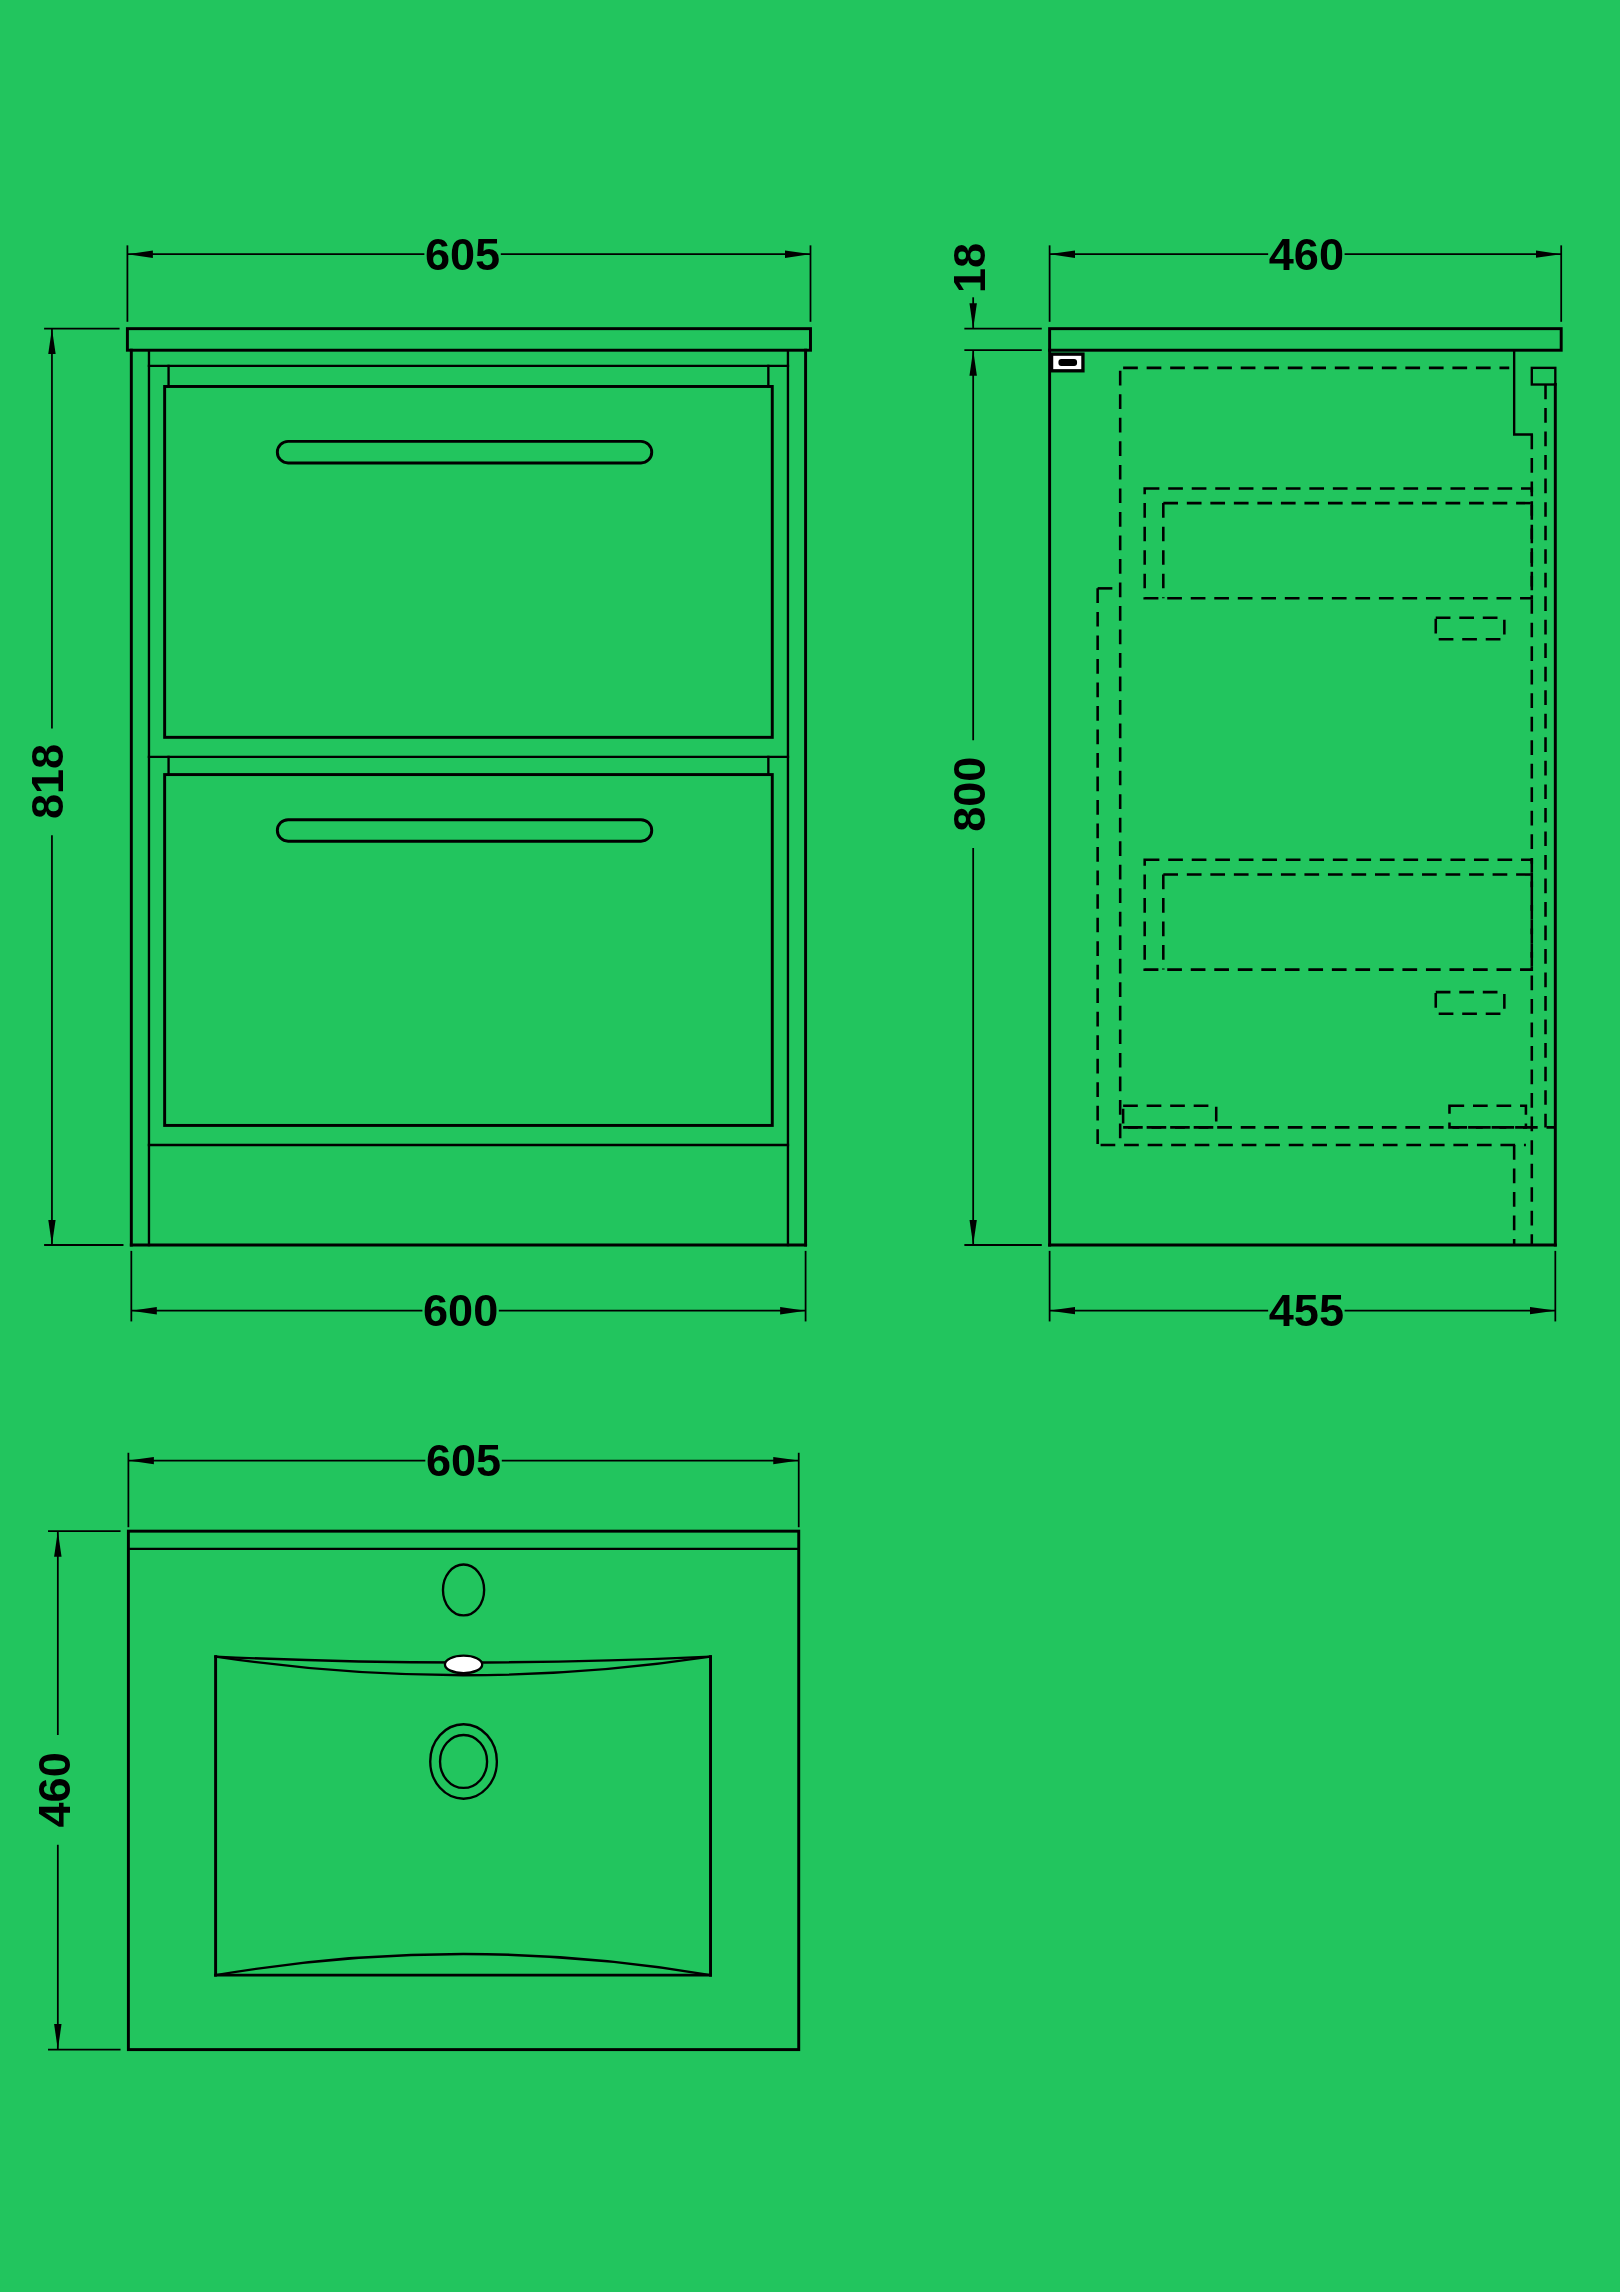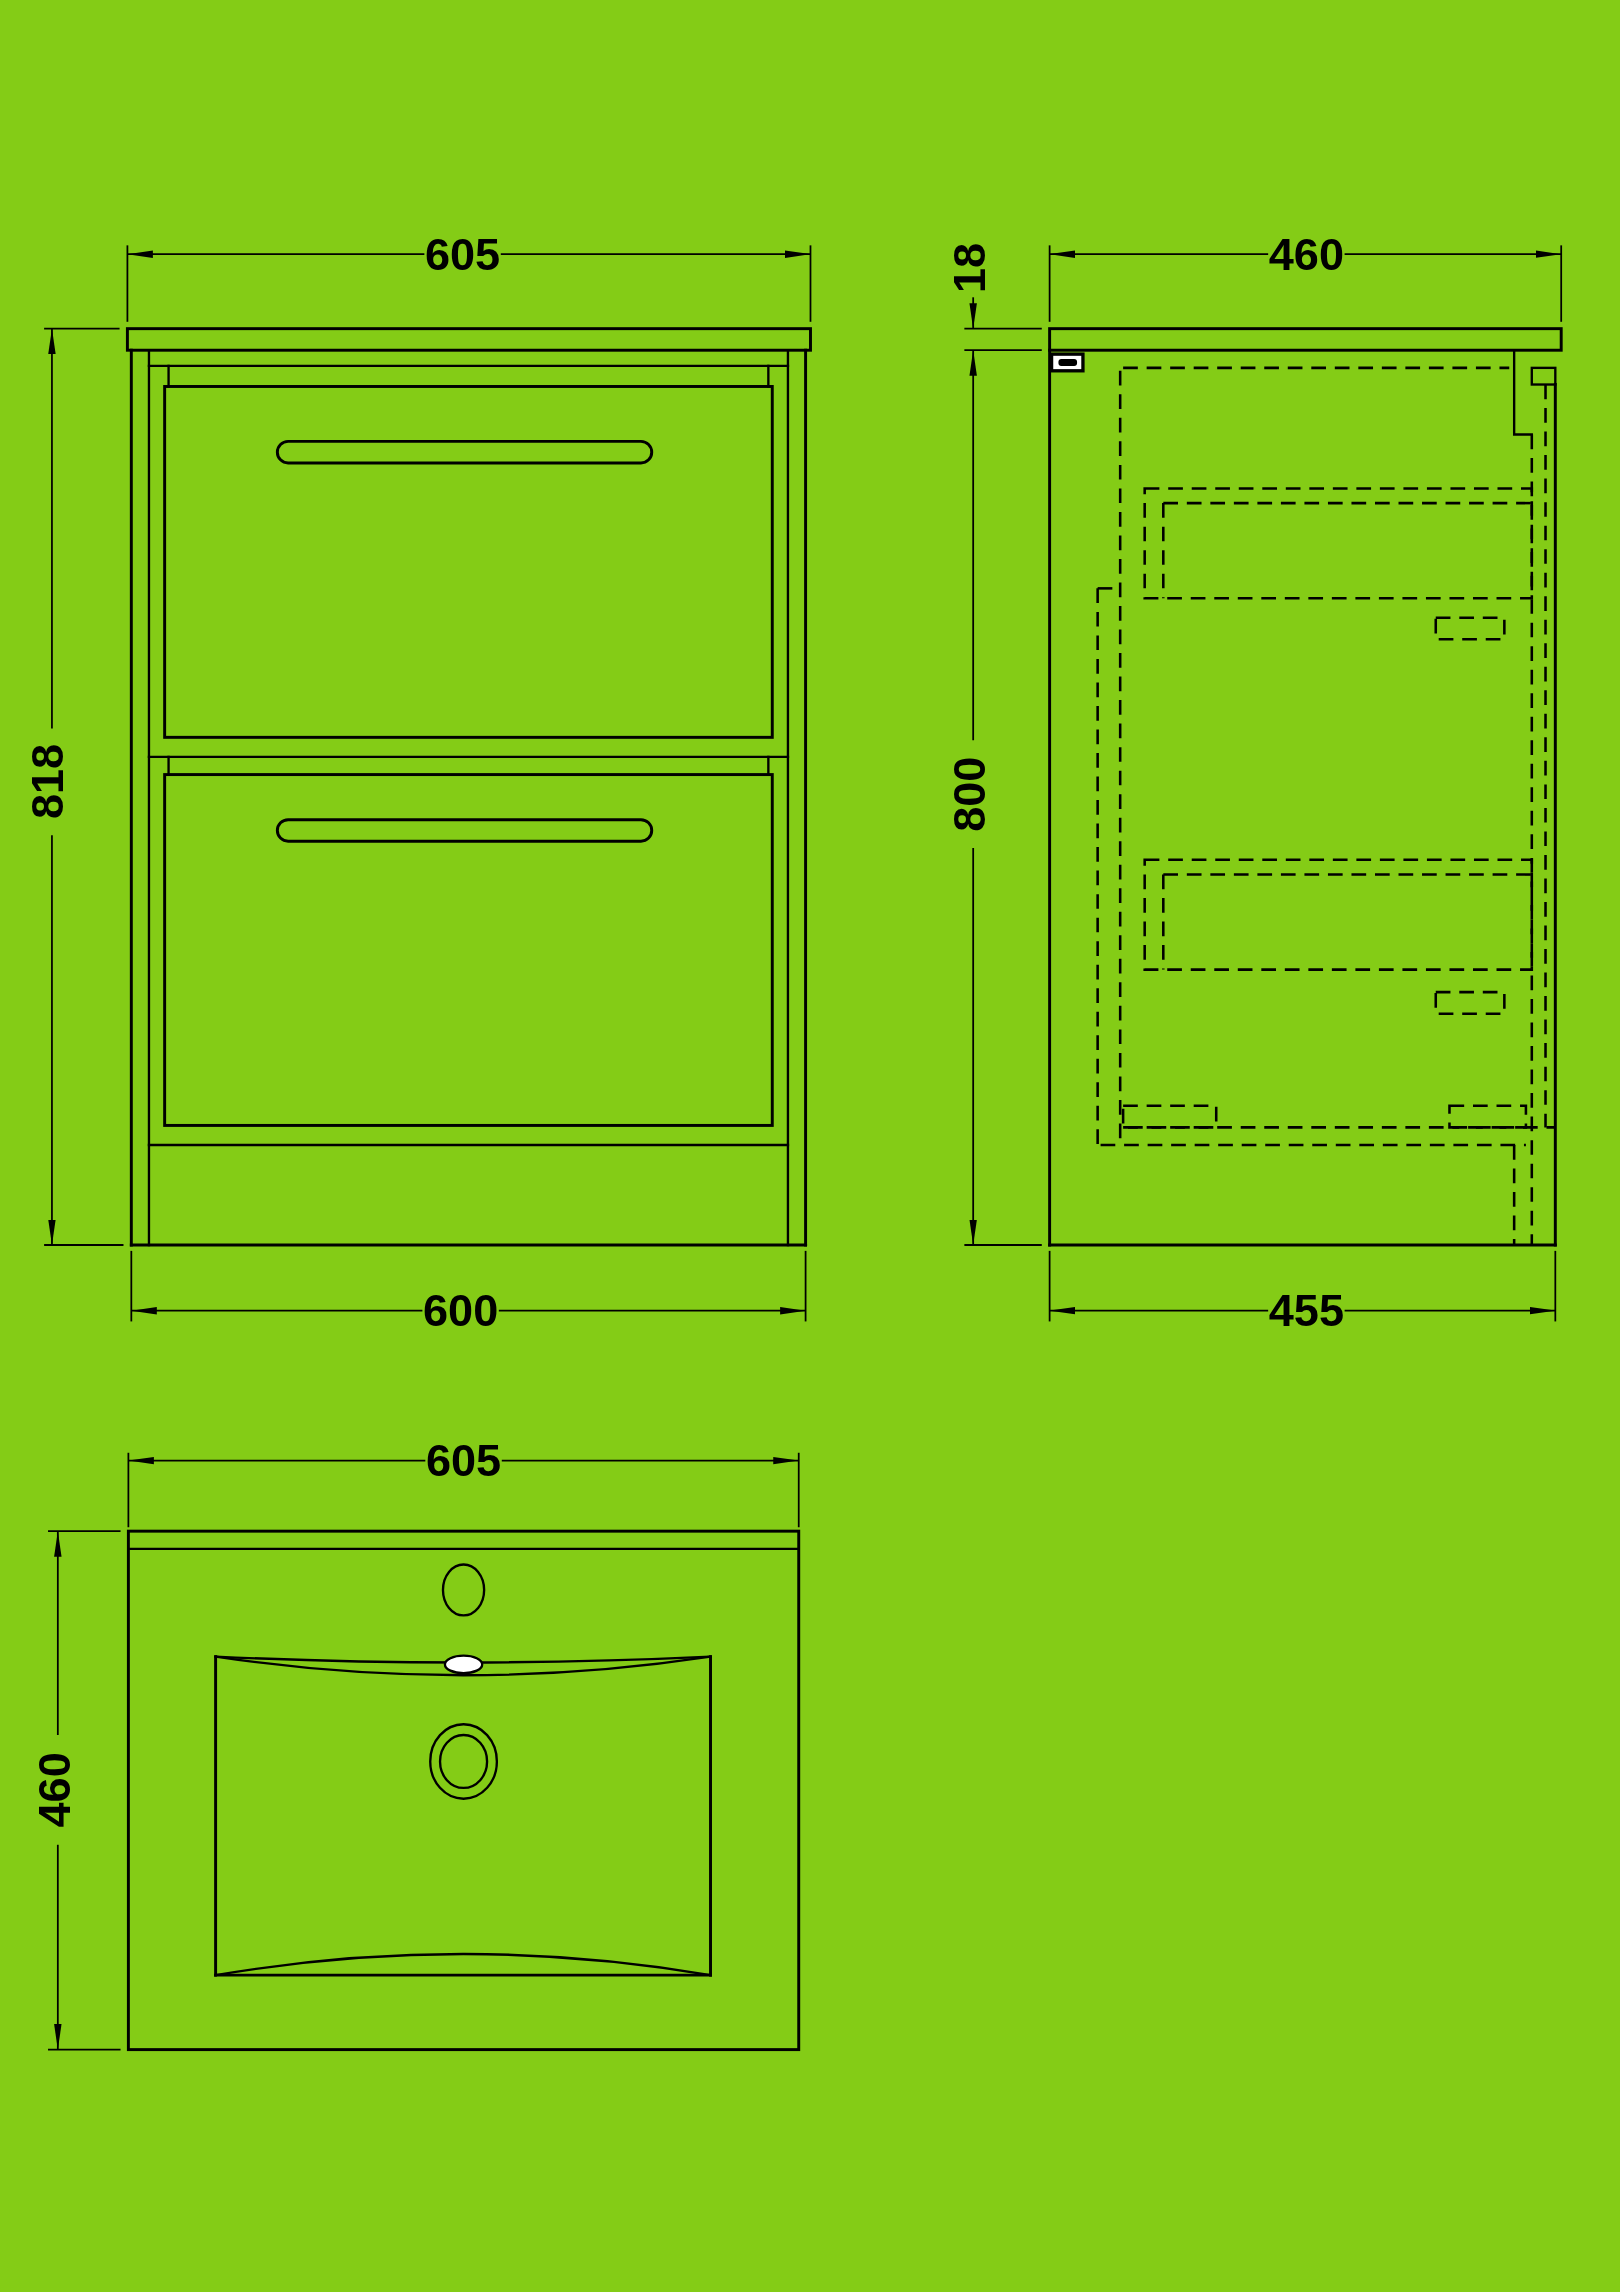--- a/index.html
+++ b/index.html
@@ -1,20 +1,20 @@
 <!DOCTYPE html>
 <html><head>
 <meta charset="utf-8">
 <style>
   html, body { margin: 0; padding: 0; background: #ffffff; }
   .sheet {
     position: relative;
     width: 1620px;
     height: 2293px;
-    background: #84cc16;
+    background: #22c55e;
     font-family: "Liberation Sans", sans-serif;
   }
   svg { display: block; }
   .ln  { stroke: #000; stroke-width: 3;   fill: none; stroke-linecap: square; }
   .ln2 { stroke: #000; stroke-width: 2.4; fill: none; stroke-linecap: square; }
   .dash{ stroke: #000; stroke-width: 2.6; fill: none; stroke-dasharray: 15 9; stroke-linecap: butt; }
   .dim { stroke: #000; stroke-width: 1.8; fill: none; stroke-linecap: butt; }
   .lbl {
     font-family: "Liberation Sans", sans-serif;
     font-size: 46px;

